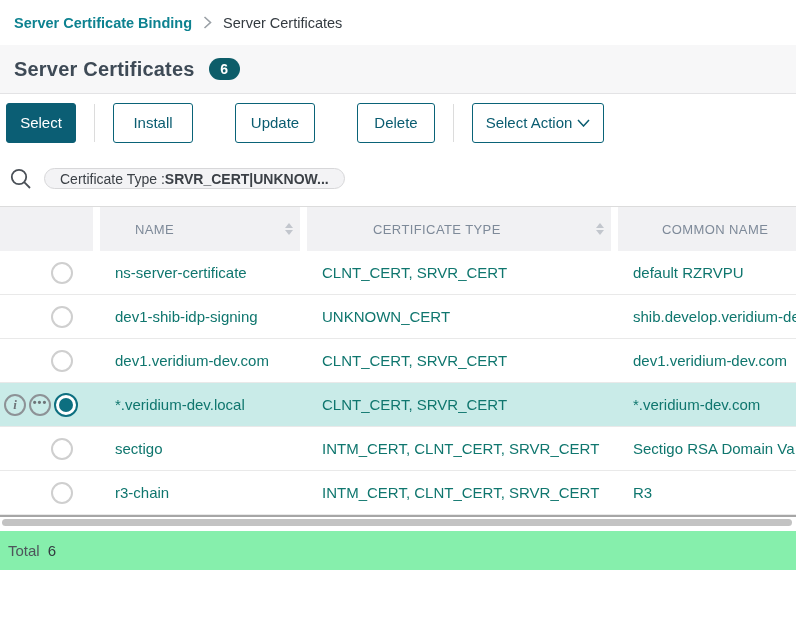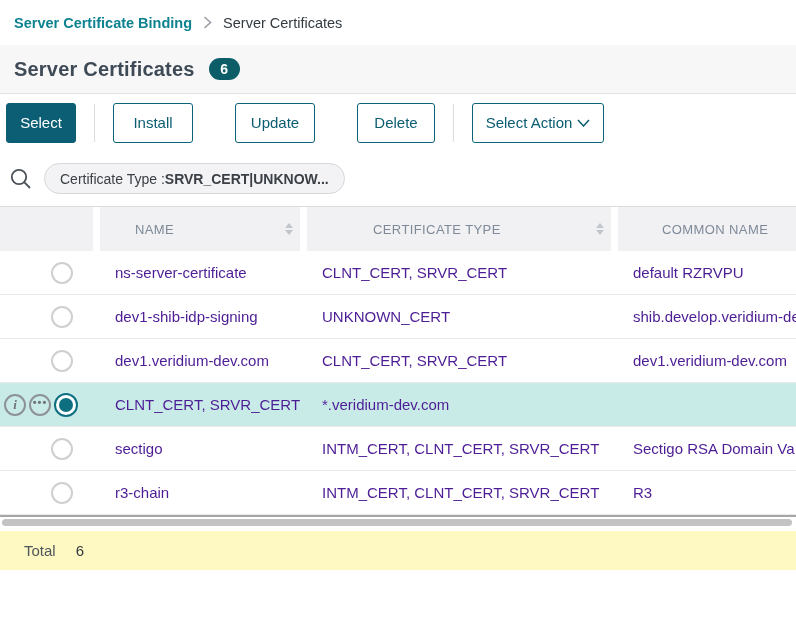--- a/index.html
+++ b/index.html
@@ -30,21 +30,21 @@
   .btn-install,.btn-update { width:80px; }
   .btn-delete { width:78px; }
   .btn-action { width:132px; gap:2px; }
   .tb-gap { width:18px; }
   .tb-gap-sm { width:21px; }
   .tb-divider { width:1px; height:38px; background:#dcdcdc; }
 
   
   .search-row { height:56px; display:flex; align-items:center; padding-left:8px;
     border-bottom:1px solid #dcdcdc; background:#fff; }
-  .filter-chip { margin-left:10px; height:31px; background:#f3f3f5; border:1px solid #d7d7d9;
+  .filter-chip { margin-left:10px; height:21px; background:#f3f3f5; border:1px solid #d7d7d9;
     border-radius:16px; display:inline-flex; align-items:center; padding:0 15px;
     font-size:14px; color:#3b4046; white-space:nowrap; cursor:pointer; }
   .filter-chip b { font-weight:700; }
   .search-input { flex:1; margin-left:12px; border:none; outline:none; font-size:15px;
     color:#333; background:transparent; font-family:"Liberation Sans","DejaVu Sans",sans-serif; }
   .search-input::placeholder { color:#aaaeb3; }
 
   
   .grid-cols { display:grid; grid-template-columns:100px 207px 311px 1fr; }
   .table-header { height:44px; }
@@ -57,41 +57,41 @@
   .th-common .th-label { padding-left:44px; }
   .sort-arrows { position:absolute; right:7px; top:50%; transform:translateY(-50%);
     display:flex; flex-direction:column; gap:2px; }
   .tri-up { width:0; height:0; border-left:4px solid transparent; border-right:4px solid transparent;
     border-bottom:5px solid #c2c6cd; }
   .tri-down { width:0; height:0; border-left:4px solid transparent; border-right:4px solid transparent;
     border-top:5px solid #c2c6cd; }
 
   .table-row { height:44px; border-bottom:1px solid #e9e9e9; background:#fff; align-items:center; }
   .table-row.selected { background:#c9ebe8; }
-  .cell { font-size:15px; color:#4c1d95; padding-left:15px; white-space:nowrap; overflow:hidden; }
+  .cell { font-size:15px; color:#0f766e; padding-left:15px; white-space:nowrap; overflow:hidden; }
   .gutter { display:flex; align-items:center; height:100%; }
   .gutter-plain { padding-left:51px; }
   .gutter-selected { padding-left:4px; gap:3px; }
 
   .radio { width:22px; height:22px; border:2px solid #cfcfcf; border-radius:50%;
     background:#fff; cursor:pointer; flex:none; }
   .radio-checked { width:24px; height:24px; border:2px solid #0d6f80; border-radius:50%;
     background:#fff; display:flex; align-items:center; justify-content:center; cursor:pointer; flex:none; }
   .radio-checked .dot { width:14px; height:14px; border-radius:50%; background:#0d6f80; }
   .row-icon { width:22px; height:22px; border:2px solid #8d9296; border-radius:50%;
     display:flex; align-items:center; justify-content:center; color:#6e7478; cursor:pointer; flex:none;
     font-size:13px; background:transparent; }
   .row-icon.info { font-family:"Liberation Serif","DejaVu Serif",serif; font-style:italic; font-weight:700; }
   .row-icon.dots { letter-spacing:1px; font-size:11px; font-weight:700; padding-bottom:6px; }
 
   
   .table-end { border-top:2px solid #a6a6a6; }
   .hscrollbar { height:14px; display:flex; align-items:flex-start; padding:2px 4px 0 2px; cursor:pointer; }
   .hscroll-thumb { height:7px; width:100%; background:#c3c3c3; border-radius:4px; }
-  .footer-band { height:39px; background:#fef9c3; display:flex; align-items:center; padding-left:24px;gap:12px; }
+  .footer-band { height:39px; background:#86efac; display:flex; align-items:center; padding-left:8px; }
   .total-label { font-size:15px; color:#4e555b; }
   .total-value { font-size:15px; color:#333a40; margin-left:8px; }
 
   .chev-svg { display:block; }
 </style>
 </head>
 <body>
 
 <div class="breadcrumb-bar">
   <span class="crumb-link">Server Certificate Binding</span>
@@ -197,20 +197,21 @@
   </div>
 
   <div class="table-row grid-cols selected">
     <div class="gutter gutter-selected">
       <span class="row-icon info">i</span>
       <span class="row-icon dots">•••</span>
       <span class="radio-checked">
           <span class="dot"></span>
         </span>
     </div>
+    <div class="cell">*.veridium-dev.local</div>
     <div class="cell">CLNT_CERT, SRVR_CERT</div>
     <div class="cell">*.veridium-dev.com</div>
   </div>
 
   <div class="table-row grid-cols">
     <div class="gutter gutter-plain">
         <span class="radio"></span>
       </div>
     <div class="cell">sectigo</div>
     <div class="cell">INTM_CERT, CLNT_CERT, SRVR_CERT</div>

